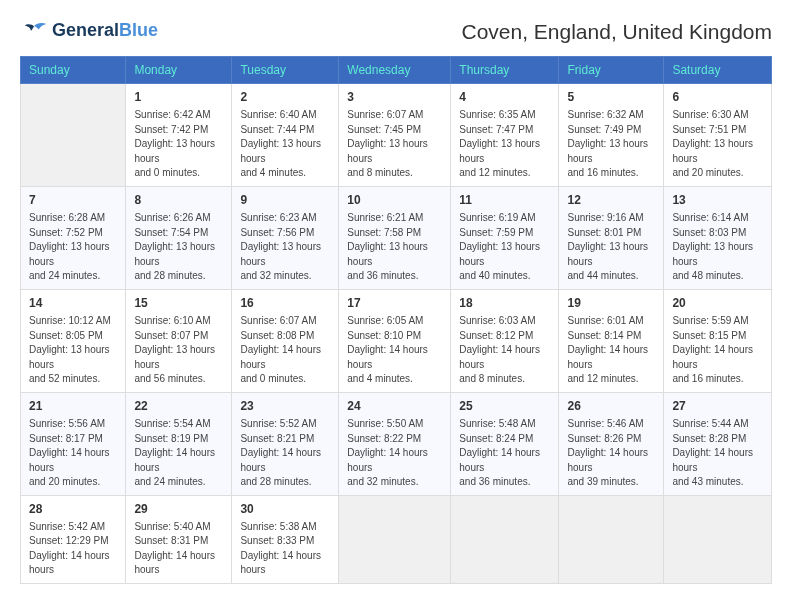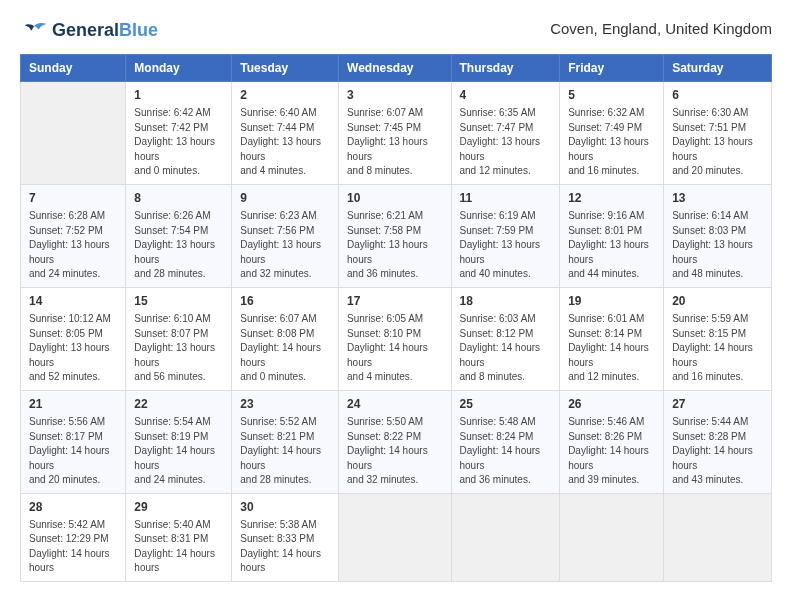--- a/index.html
+++ b/index.html
@@ -37,35 +37,35 @@
     }
     .title-area {
       text-align: right;
     }
     .month-title {
       font-size: 32px;
       font-weight: bold;
       color: #1a3a5c;
     }
     .location {
-      font-size: 15px;
+      font-size: 21px;
       color: #333;
       font-weight: 500;
     }
     table {
       width: 100%;
       border-collapse: collapse;
       font-size: 11px;
     }
     thead tr {
       background-color: #3a6bbf;
     }
     thead th {
-      color: #ffffff;
-      font-weight: bold;
+      color: #5eead4;
+      font-weight: normal;
       padding: 6px 8px;
       text-align: left;
       font-size: 12px;
       border: 1px solid #5580c8;
     }
     tbody tr {
       border-bottom: 1px solid #ddd;
     }
     tbody td {
       vertical-align: top;

